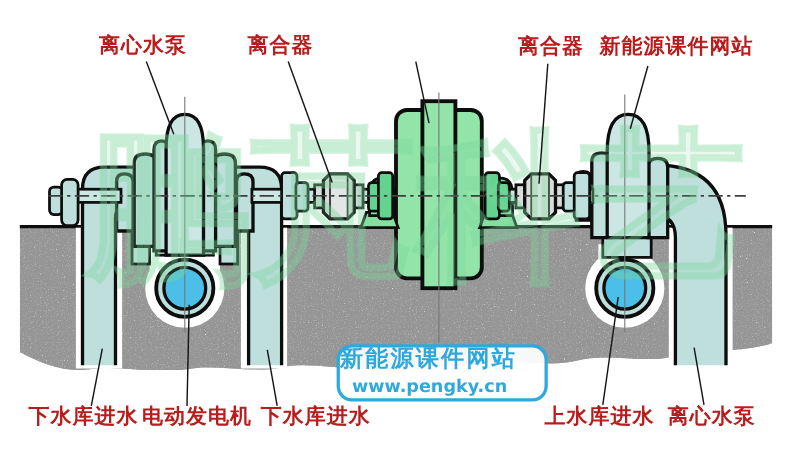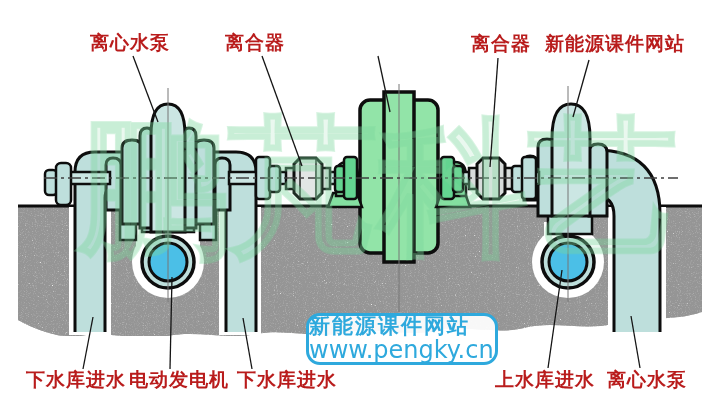--- a/index.html
+++ b/index.html
@@ -14,21 +14,21 @@
     letter-spacing:1px;line-height:1;
   }
   .badge{
     position:absolute;left:306px;top:313px;width:192px;height:52px;
     border:3px solid var(--badge-blue,#2EA9DD);border-radius:14px;
     background:rgba(255,255,255,0.93);color:var(--badge-blue,#2EA9DD);
     display:flex;flex-direction:column;align-items:flex-start;justify-content:center;
     box-sizing:border-box;
   }
   .badge .l1{font-size:21px;font-weight:600;letter-spacing:2px;line-height:23px;}
-  .badge .l2{font-size:24px;font-weight:400;line-height:25px;}
+  .badge .l2{font-size:16px;font-weight:700;line-height:25px;margin-left:11px;}
 </style>
 </head>
 <body>
 
 <div class="stage">
 
 <svg width="720" height="420" viewBox="0 0 720 420">
   <defs>
     <filter id="speck1" x="0" y="0" width="100%" height="100%">
       <feTurbulence type="fractalNoise" baseFrequency="0.55" numOctaves="3" seed="7" stitchTiles="stitch"></feTurbulence>

